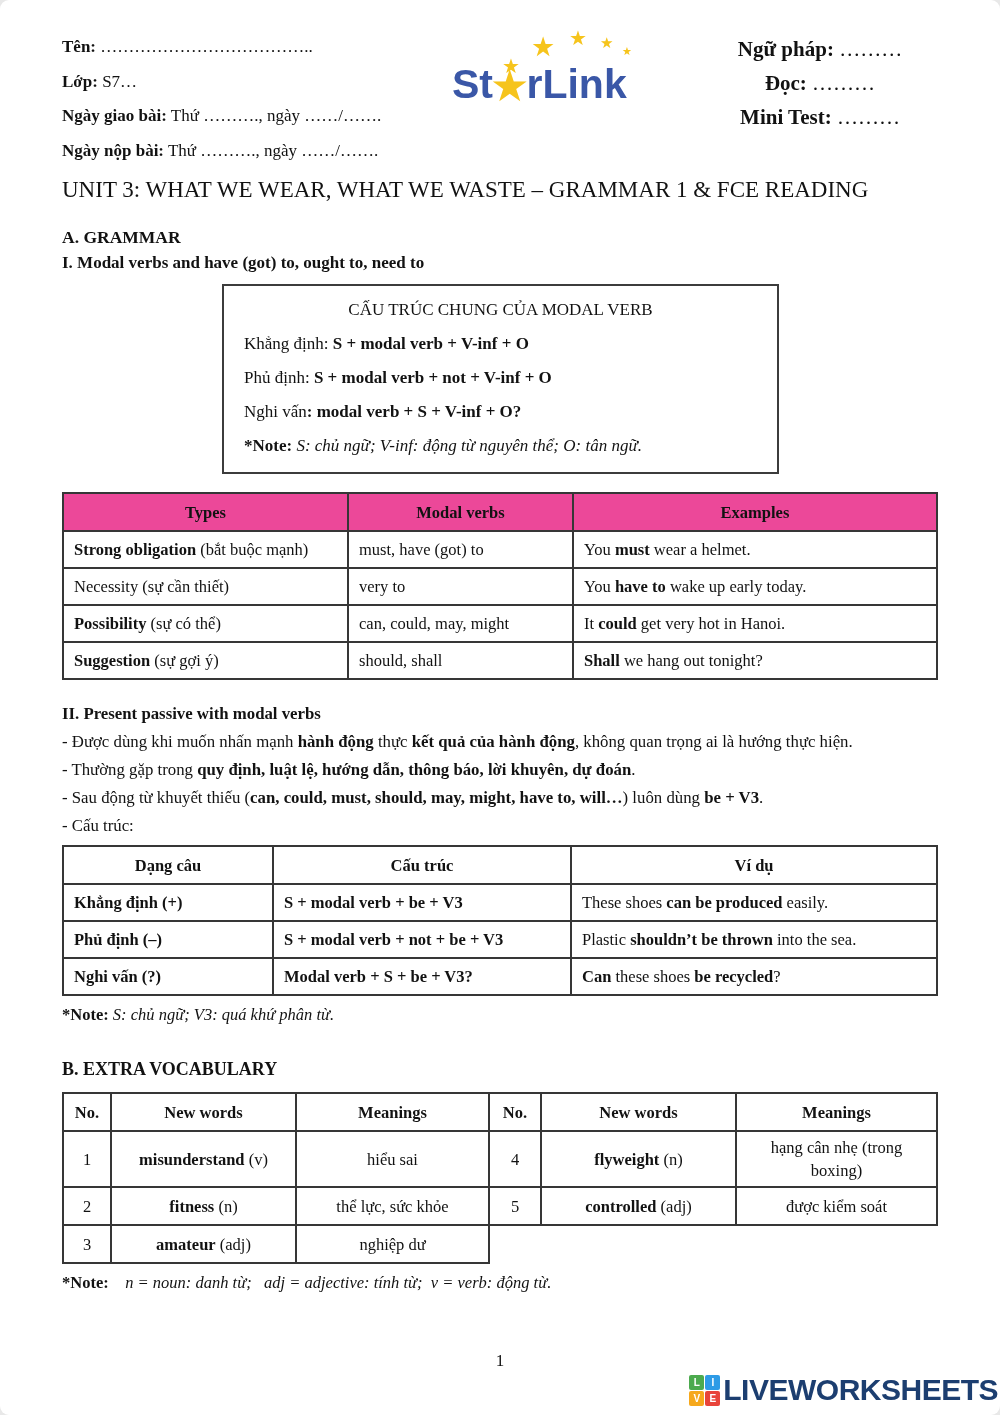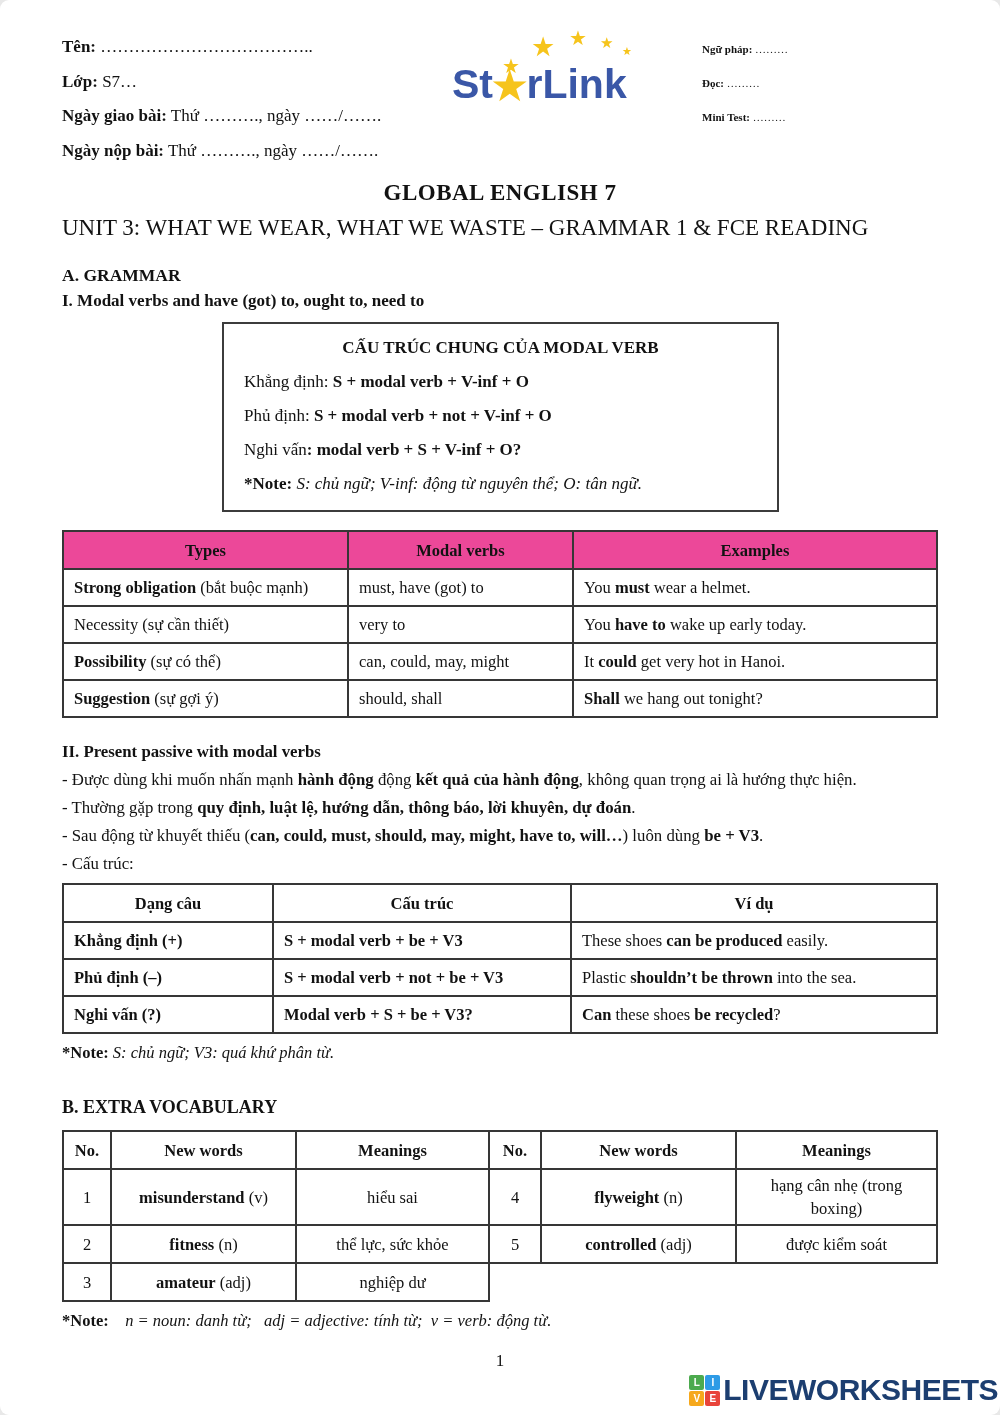--- a/index.html
+++ b/index.html
@@ -3,21 +3,21 @@
 <meta charset="utf-8">
 <style>
   html,body{margin:0;padding:0;background:#e8e8e8;}
   .page{width:1000px;height:1415px;background:#ffffff;position:relative;margin:0 auto;
         font-family:"Liberation Serif","DejaVu Serif",serif;color:#121212;overflow:hidden;border-radius:9px;}
   .content{padding:30px 62px 0 62px;}
 
   
   .hdr{display:flex;}
   .hdr-left{width:390px;font-size:17px;line-height:34.5px;white-space:nowrap;}
-  .hdr-right{flex:1;text-align:left;font-size:11px;line-height:34px;padding-top:2px;white-space:nowrap;}
+  .hdr-right{flex:1;text-align:center;font-size:21px;line-height:34px;padding-top:2px;white-space:nowrap;}
   .lbl{font-weight:bold;}
   .logo{width:250px;position:relative;height:120px;flex-shrink:0;}
   .logo-text{position:absolute;left:0;top:30px;font-family:"Liberation Sans","DejaVu Sans",sans-serif;
              font-weight:bold;font-size:41px;color:#3a57a7;letter-spacing:0;}
   .logo-star-big{color:#f6c41c;font-size:44px;vertical-align:-3px;margin:0 -3px;}
   .logo-star{position:absolute;color:#f6c41c;line-height:1;}
   .ls1{left:50px;top:26px;font-size:20px;}
   .ls2{left:79px;top:4px;font-size:27px;}
   .ls3{left:117px;top:-2px;font-size:20px;}
   .ls4{left:148px;top:6px;font-size:15px;}
@@ -25,21 +25,21 @@
 
   
   .title{text-align:center;font-size:23px;font-weight:bold;margin-top:12px;letter-spacing:.5px;}
   .subtitle{text-align:left;font-size:23px;font-weight:normal;margin-top:9px;}
   .h-a{font-size:17.5px;font-weight:bold;margin-top:24px;}
   .h-i{font-size:17px;font-weight:bold;margin-top:5px;}
   .h-b{font-size:18px;font-weight:bold;margin-top:34px;}
 
   
   .box{margin:11px 0 0 160px;width:513px;border:2px solid #3c3c3c;padding:8px 20px 16px;font-size:17px;}
-  .box-title{text-align:center;font-weight:bold;margin:6px 0 0;}
+  .box-title{text-align:center;font-weight:normal;margin:6px 0 0;}
   .box-line{margin-top:14px;}
 
   
   .tbl{border-collapse:collapse;width:876px;font-size:16.5px;table-layout:fixed;}
   .tbl th,.tbl td{border:2px solid #363636;padding:4px 10px;vertical-align:middle;line-height:23px;}
   .tbl th{text-align:center;font-weight:bold;height:28px;}
   .t1{margin-top:18px;}
   .t1 th{background:#ec4899;}
   .t1 td{height:27px;}
   .t2{margin-top:5px;}
@@ -85,21 +85,20 @@
         <span class="logo-star ls5">★</span>
         <div class="logo-text"><span>St</span><span class="logo-star-big">★</span><span>rLink</span></div>
       </div>
       <div class="hdr-right">
         <div><span class="lbl">Ngữ pháp:</span><span> ………</span></div>
         <div><span class="lbl">Đọc:</span><span> ………</span></div>
         <div><span class="lbl">Mini Test:</span><span> ………</span></div>
       </div>
     </div>
 
-    <div class="title">GLOBAL ENGLISH 7</div>
     <div class="subtitle">UNIT 3: WHAT WE WEAR, WHAT WE WASTE – GRAMMAR 1 &amp; FCE READING</div>
 
     <div class="h-a">A. GRAMMAR</div>
     <div class="h-i">I. Modal verbs and have (got) to, ought to, need to</div>
 
     <div class="box">
       <div class="box-title">CẤU TRÚC CHUNG CỦA MODAL VERB</div>
       <div class="box-line"><span>Khẳng định: </span><span style="font-weight: bold;">S + modal verb + V-inf + O</span></div>
       <div class="box-line"><span>Phủ định: </span><span style="font-weight: bold;">S + modal verb + not + V-inf + O</span></div>
       <div class="box-line"><span>Nghi vấn</span><span style="font-weight: bold;">: modal verb + S + V-inf + O?</span></div>
@@ -138,21 +137,21 @@
         <tr>
           <td class="c-type"><span style="font-weight: bold;">Suggestion</span><span> (sự gợi ý)</span></td>
           <td class="c-modal">should, shall</td>
           <td class="c-ex"><span style="font-weight: bold;">Shall</span><span> we hang out tonight?</span></td>
         </tr>
       </tbody>
     </table>
 
     <div class="sec2">
       <div class="sec2-h">II. Present passive with modal verbs</div>
-      <div><span>- Được dùng khi muốn nhấn mạnh </span><span style="font-weight: bold;">hành động</span><span> động </span><span style="font-weight: bold;">kết quả của hành động</span><span>, không quan trọng ai là hướng thực hiện.</span></div>
+      <div><span>- Được dùng khi muốn nhấn mạnh </span><span style="font-weight: bold;">hành động</span><span> thực </span><span style="font-weight: bold;">kết quả của hành động</span><span>, không quan trọng ai là hướng thực hiện.</span></div>
       <div><span>- Thường gặp trong </span><span style="font-weight: bold;">quy định, luật lệ, hướng dẫn, thông báo, lời khuyên, dự đoán</span><span>.</span></div>
       <div><span>- Sau động từ khuyết thiếu (</span><span style="font-weight: bold;">can, could, must, should, may, might, have to, will…</span><span>) luôn dùng </span><span style="font-weight: bold;">be + V3</span><span>.</span></div>
       <div><span>- Cấu trúc:</span></div>
     </div>
 
     <table class="tbl t2">
       <colgroup>
           <col style="width:210px">
           <col style="width:298px">
           <col>

